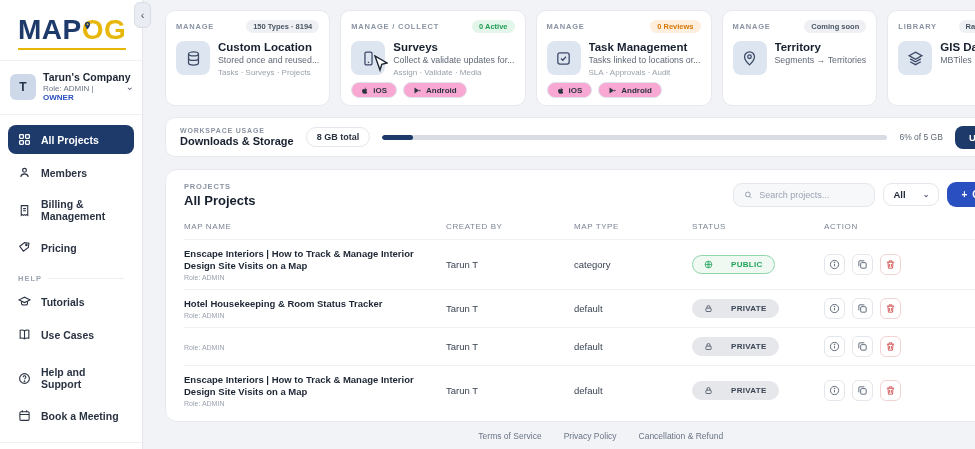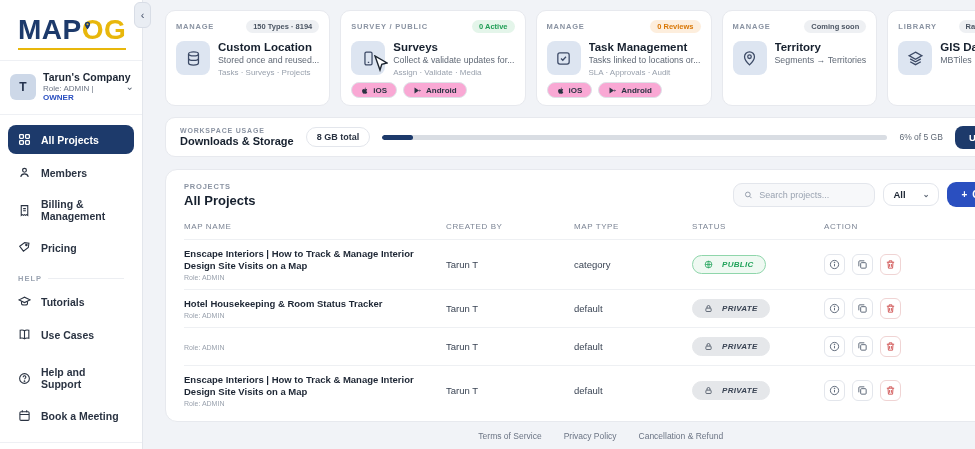--- a/index.html
+++ b/index.html
@@ -83,21 +83,21 @@
   .trow.head { padding:4px 0 8px 0; }
   .th { font-size:8px; font-weight:400; letter-spacing:0.6px; color:#7b8494; }
   .c-name { flex:0 0 262px; padding-right:14px; }
   .c-by { flex:0 0 128px; }
   .c-type { flex:0 0 118px; }
   .c-status { flex:0 0 132px; }
   .c-action { flex:1; }
   .row-name { font-size:9.5px; font-weight:700; color:#1d2634; line-height:1.25; }
   .row-role { font-size:7px; color:#99a1ad; margin-top:2px; }
   .cell { font-size:9.5px; color:#3a4454; }
-  .status-pill { display:inline-flex; align-items:center; gap:9px; font-size:8px; font-weight:700; border-radius:11px; padding:4px 11px; letter-spacing:0.3px;font-style:italic; }
+  .status-pill { display:inline-flex; align-items:center; gap:18px; font-size:8px; font-weight:700; border-radius:11px; padding:4px 11px; letter-spacing:0.3px; }
   .status-pill.public { background:#eff9f2; color:#22a35b; border:1px solid #8fd6ab; }
   .status-pill.private { background:#e5e7ea; color:#3a4454; border:1px solid #e5e7ea; }
   .actions { display:flex; gap:7px; }
   .act-btn { width:21px; height:21px; border-radius:6px; border:1px solid #e3e6ec; background:#fff; display:flex; align-items:center; justify-content:center; cursor:pointer; color:#556072; }
   .act-btn.danger { color:#cf5050; border-color:#f0d4d4; }
 
   
   .footer { display:flex; justify-content:center; gap:22px; padding:9px 0 0 0; }
   .footer a { font-size:8.5px; color:#6b7484; text-decoration:none; cursor:pointer; }
 
@@ -241,21 +241,21 @@
           <div class="card-texts">
             <div class="card-title">Custom Location</div>
             <div class="card-sub">Stored once and reused...</div>
             <div class="card-tags">Tasks · Surveys · Projects</div>
           </div>
         </div>
       </div>
 
       <div class="card">
         <div class="card-head">
-          <span class="card-label">SURVEY / PUBLIC</span>
+          <span class="card-label">MANAGE / COLLECT</span>
           <span class="badge green">0 Active</span>
         </div>
         <div class="card-body">
           <div class="card-icon">
             <svg width="17" height="17" viewBox="0 0 24 24" fill="none" stroke="currentColor" stroke-width="1.8">
                 <rect x="7" y="3" width="10" height="18" rx="2"></rect>
                 <path d="M11 17.5h2"></path>
               </svg>
           </div>
           <div class="card-texts">

